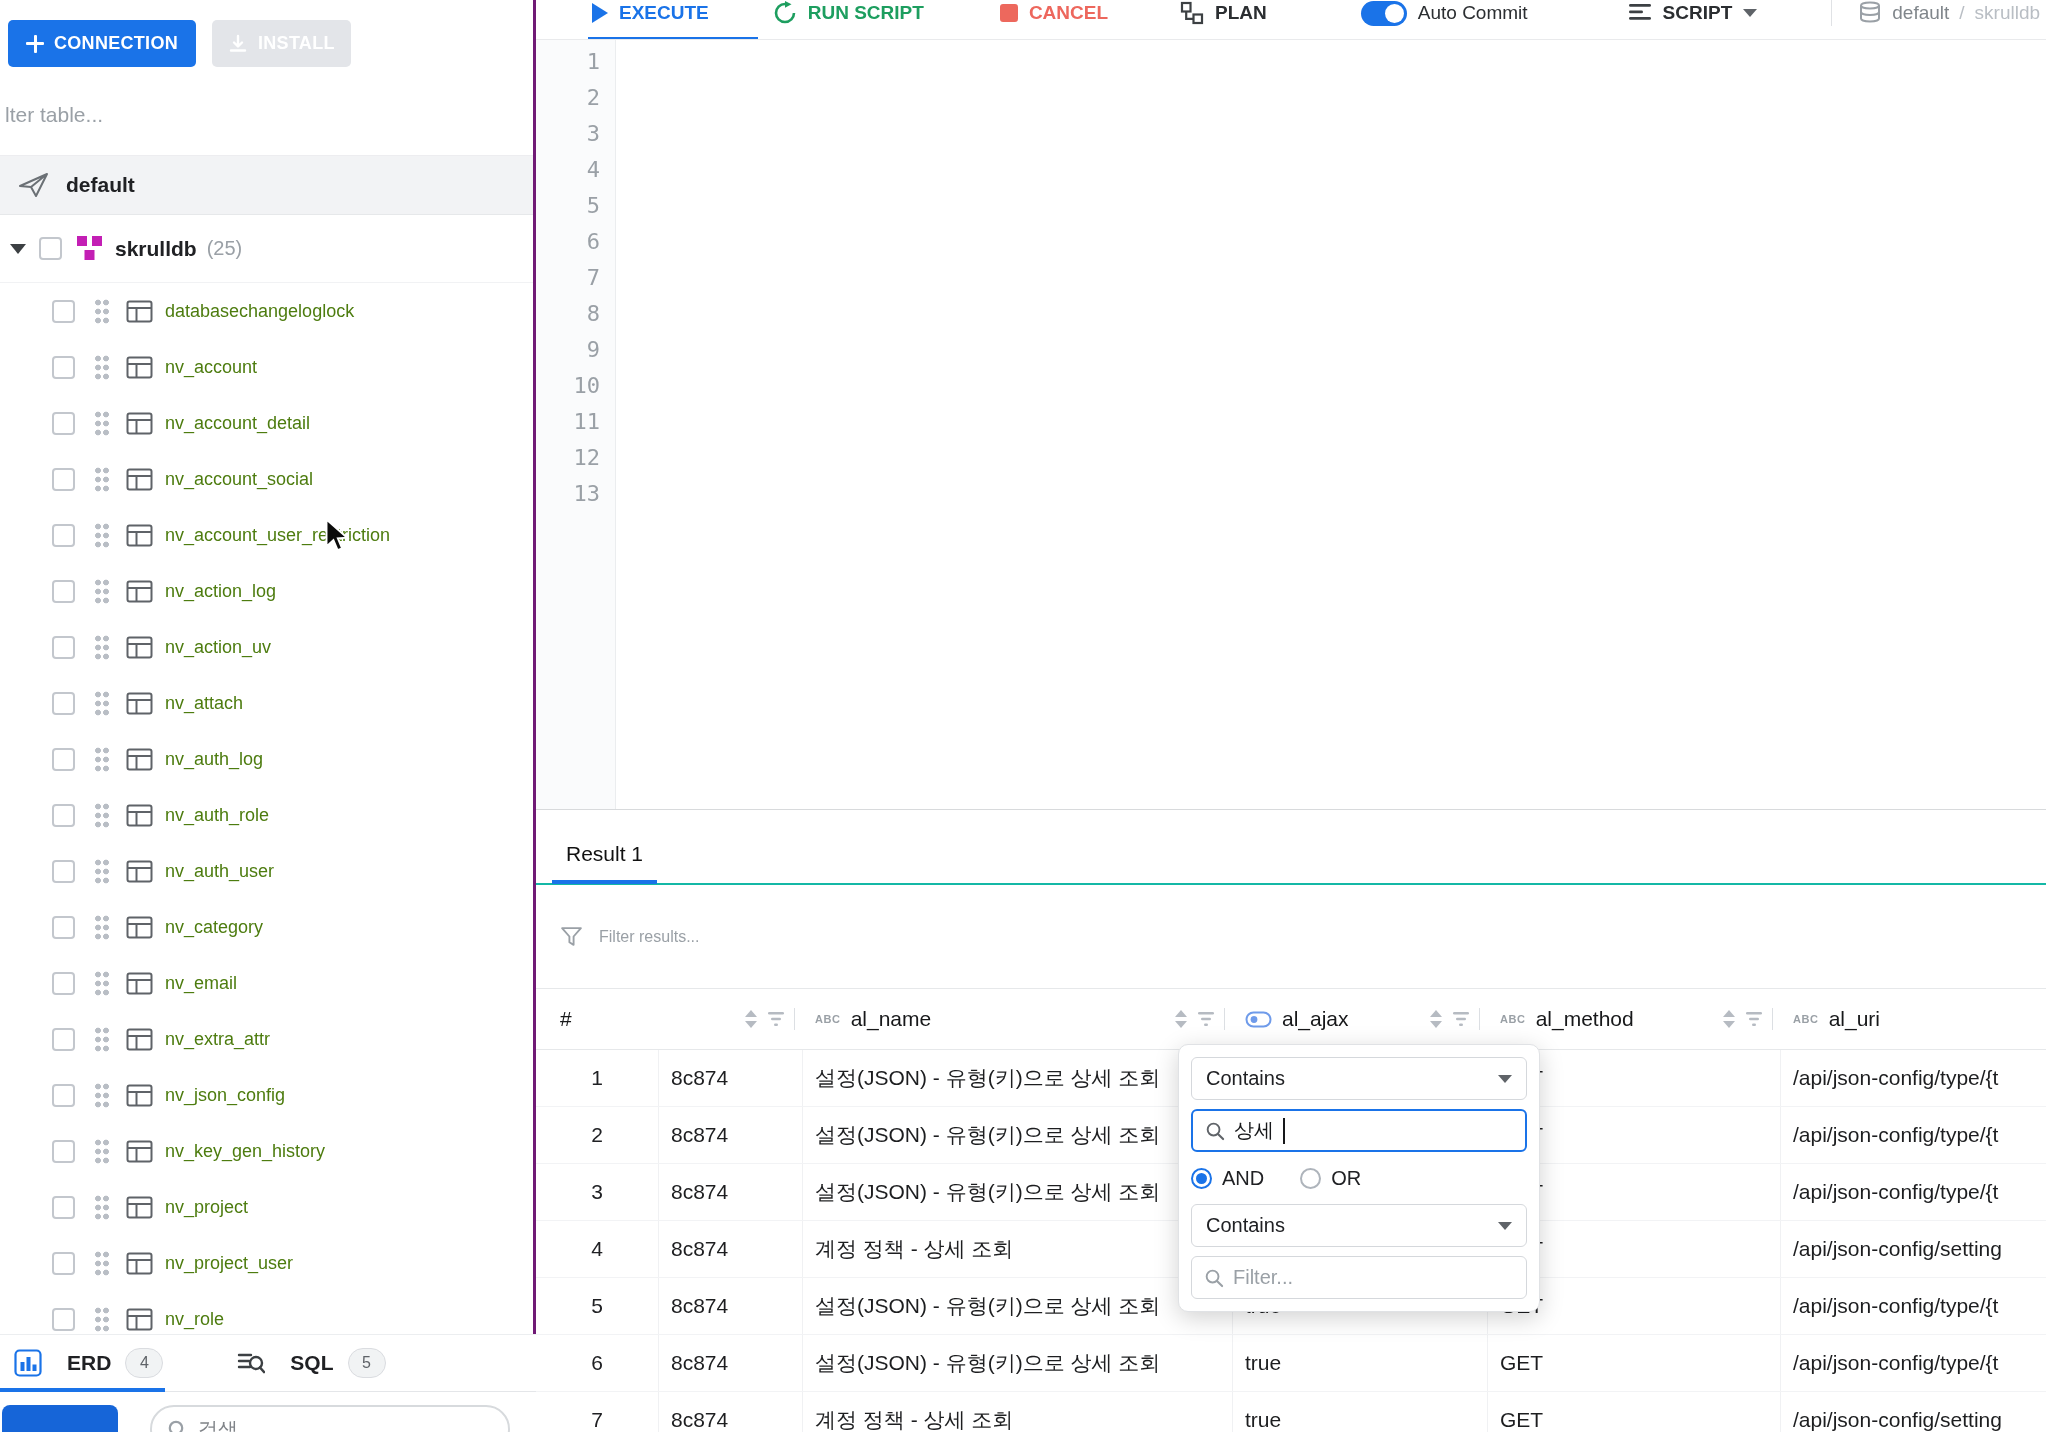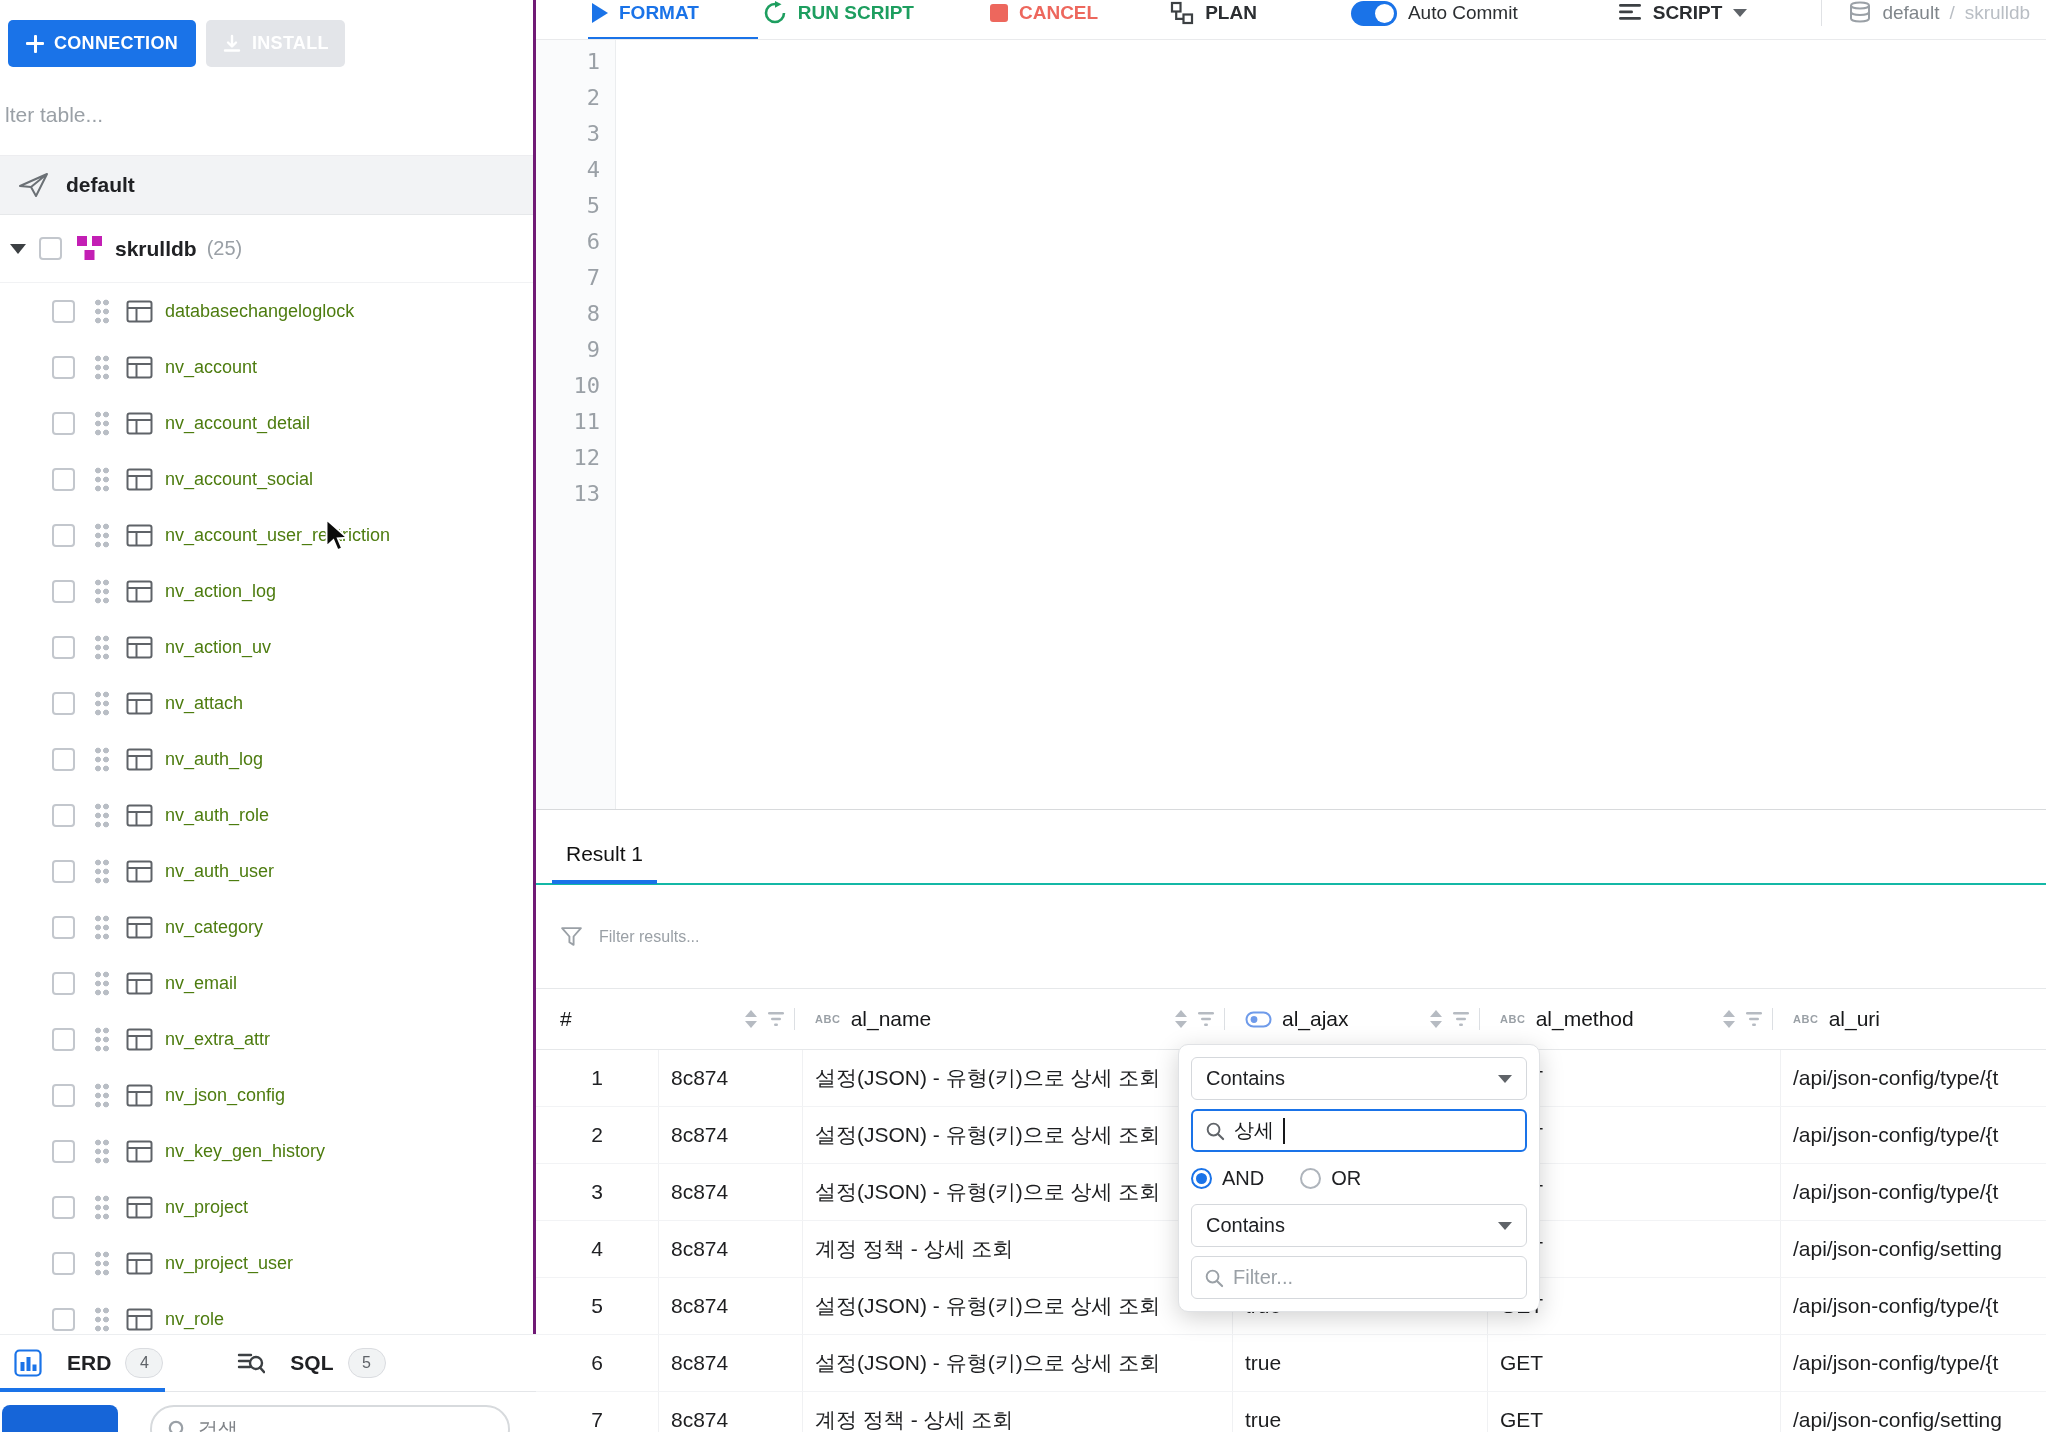--- a/index.html
+++ b/index.html
@@ -4,21 +4,21 @@
 <style>
   *{margin:0;padding:0;box-sizing:border-box}
   html,body{background:#fff}
   body{font-family:"Liberation Sans","DejaVu Sans",sans-serif;color:#202124}
   #app{position:relative;width:2046px;height:1432px;overflow:hidden;background:#fff}
 
   
   .sidebar{position:absolute;left:0;top:0;width:536px;height:1432px;background:#fff;border-right:3px solid #701a75}
   .sb-top{display:flex;align-items:center;padding:13px 0 0 8px;height:74px}
   .btn-connection{height:47px;padding:0 18px;border-radius:5px;background:var(--accent);color:#fff;display:flex;align-items:center;gap:10px;font-size:18px;font-weight:700;letter-spacing:.3px}
-  .btn-install{height:47px;padding:0 16px;margin-left:10px;border-radius:5px;background:#e3e5e9;color:#fff;display:flex;align-items:center;gap:10px;font-size:18px;font-weight:700;letter-spacing:.3px}
+  .btn-install{height:47px;padding:0 16px;margin-left:16px;border-radius:5px;background:#e3e5e9;color:#fff;display:flex;align-items:center;gap:10px;font-size:18px;font-weight:700;letter-spacing:.3px}
   .plus{position:relative;width:18px;height:18px;flex:none}
   .plus::before{content:"";position:absolute;left:7.5px;top:0;width:3px;height:18px;background:#fff;border-radius:1px}
   .plus::after{content:"";position:absolute;left:0;top:7.5px;width:18px;height:3px;background:#fff;border-radius:1px}
   .sb-filter{height:82px;display:flex;align-items:center;border-bottom:1px solid #ededf0;padding-left:5px;color:#9aa0a6;font-size:21px}
   .row-default{height:59px;background:#f2f3f5;border-bottom:1px solid #e6e8ea;display:flex;align-items:center;padding-left:18px}
   .row-default .lbl{font-size:21px;font-weight:700;color:#202124;margin-left:16px}
   .row-db{height:68px;display:flex;align-items:center;padding-left:10px;border-bottom:1px solid #f1f2f4}
   .caret-exp{width:0;height:0;border-left:8px solid transparent;border-right:8px solid transparent;border-top:10px solid #3c4043;margin-right:13px}
   .checkbox{width:23px;height:23px;border:2px solid #c3c7cd;border-radius:4px;background:#fff;flex:none}
   .row-db .checkbox{margin-right:14px}
@@ -400,21 +400,21 @@
       </div>
     </div>
   </div>
 
   <div class="main">
 
     <div class="toolbar">
       <div class="tb-row">
         <div class="tb-item tb-exec">
           <span class="play"></span>
-          <span>FORMAT</span>
+          <span>EXECUTE</span>
         </div>
         <div class="tb-item tb-run">
           <svg width="24" height="24" viewBox="0 0 24 24">
             <path d="M12 3 a9 9 0 1 0 9 9" fill="none" stroke="var(--run-green)" stroke-width="2.6"></path>
             <path d="M12 0 L18.5 3.2 L12 6.8 Z" fill="var(--run-green)"></path>
           </svg>
           <span>RUN SCRIPT</span>
         </div>
         <div class="tb-item tb-cancel">
           <span class="stop"></span>

